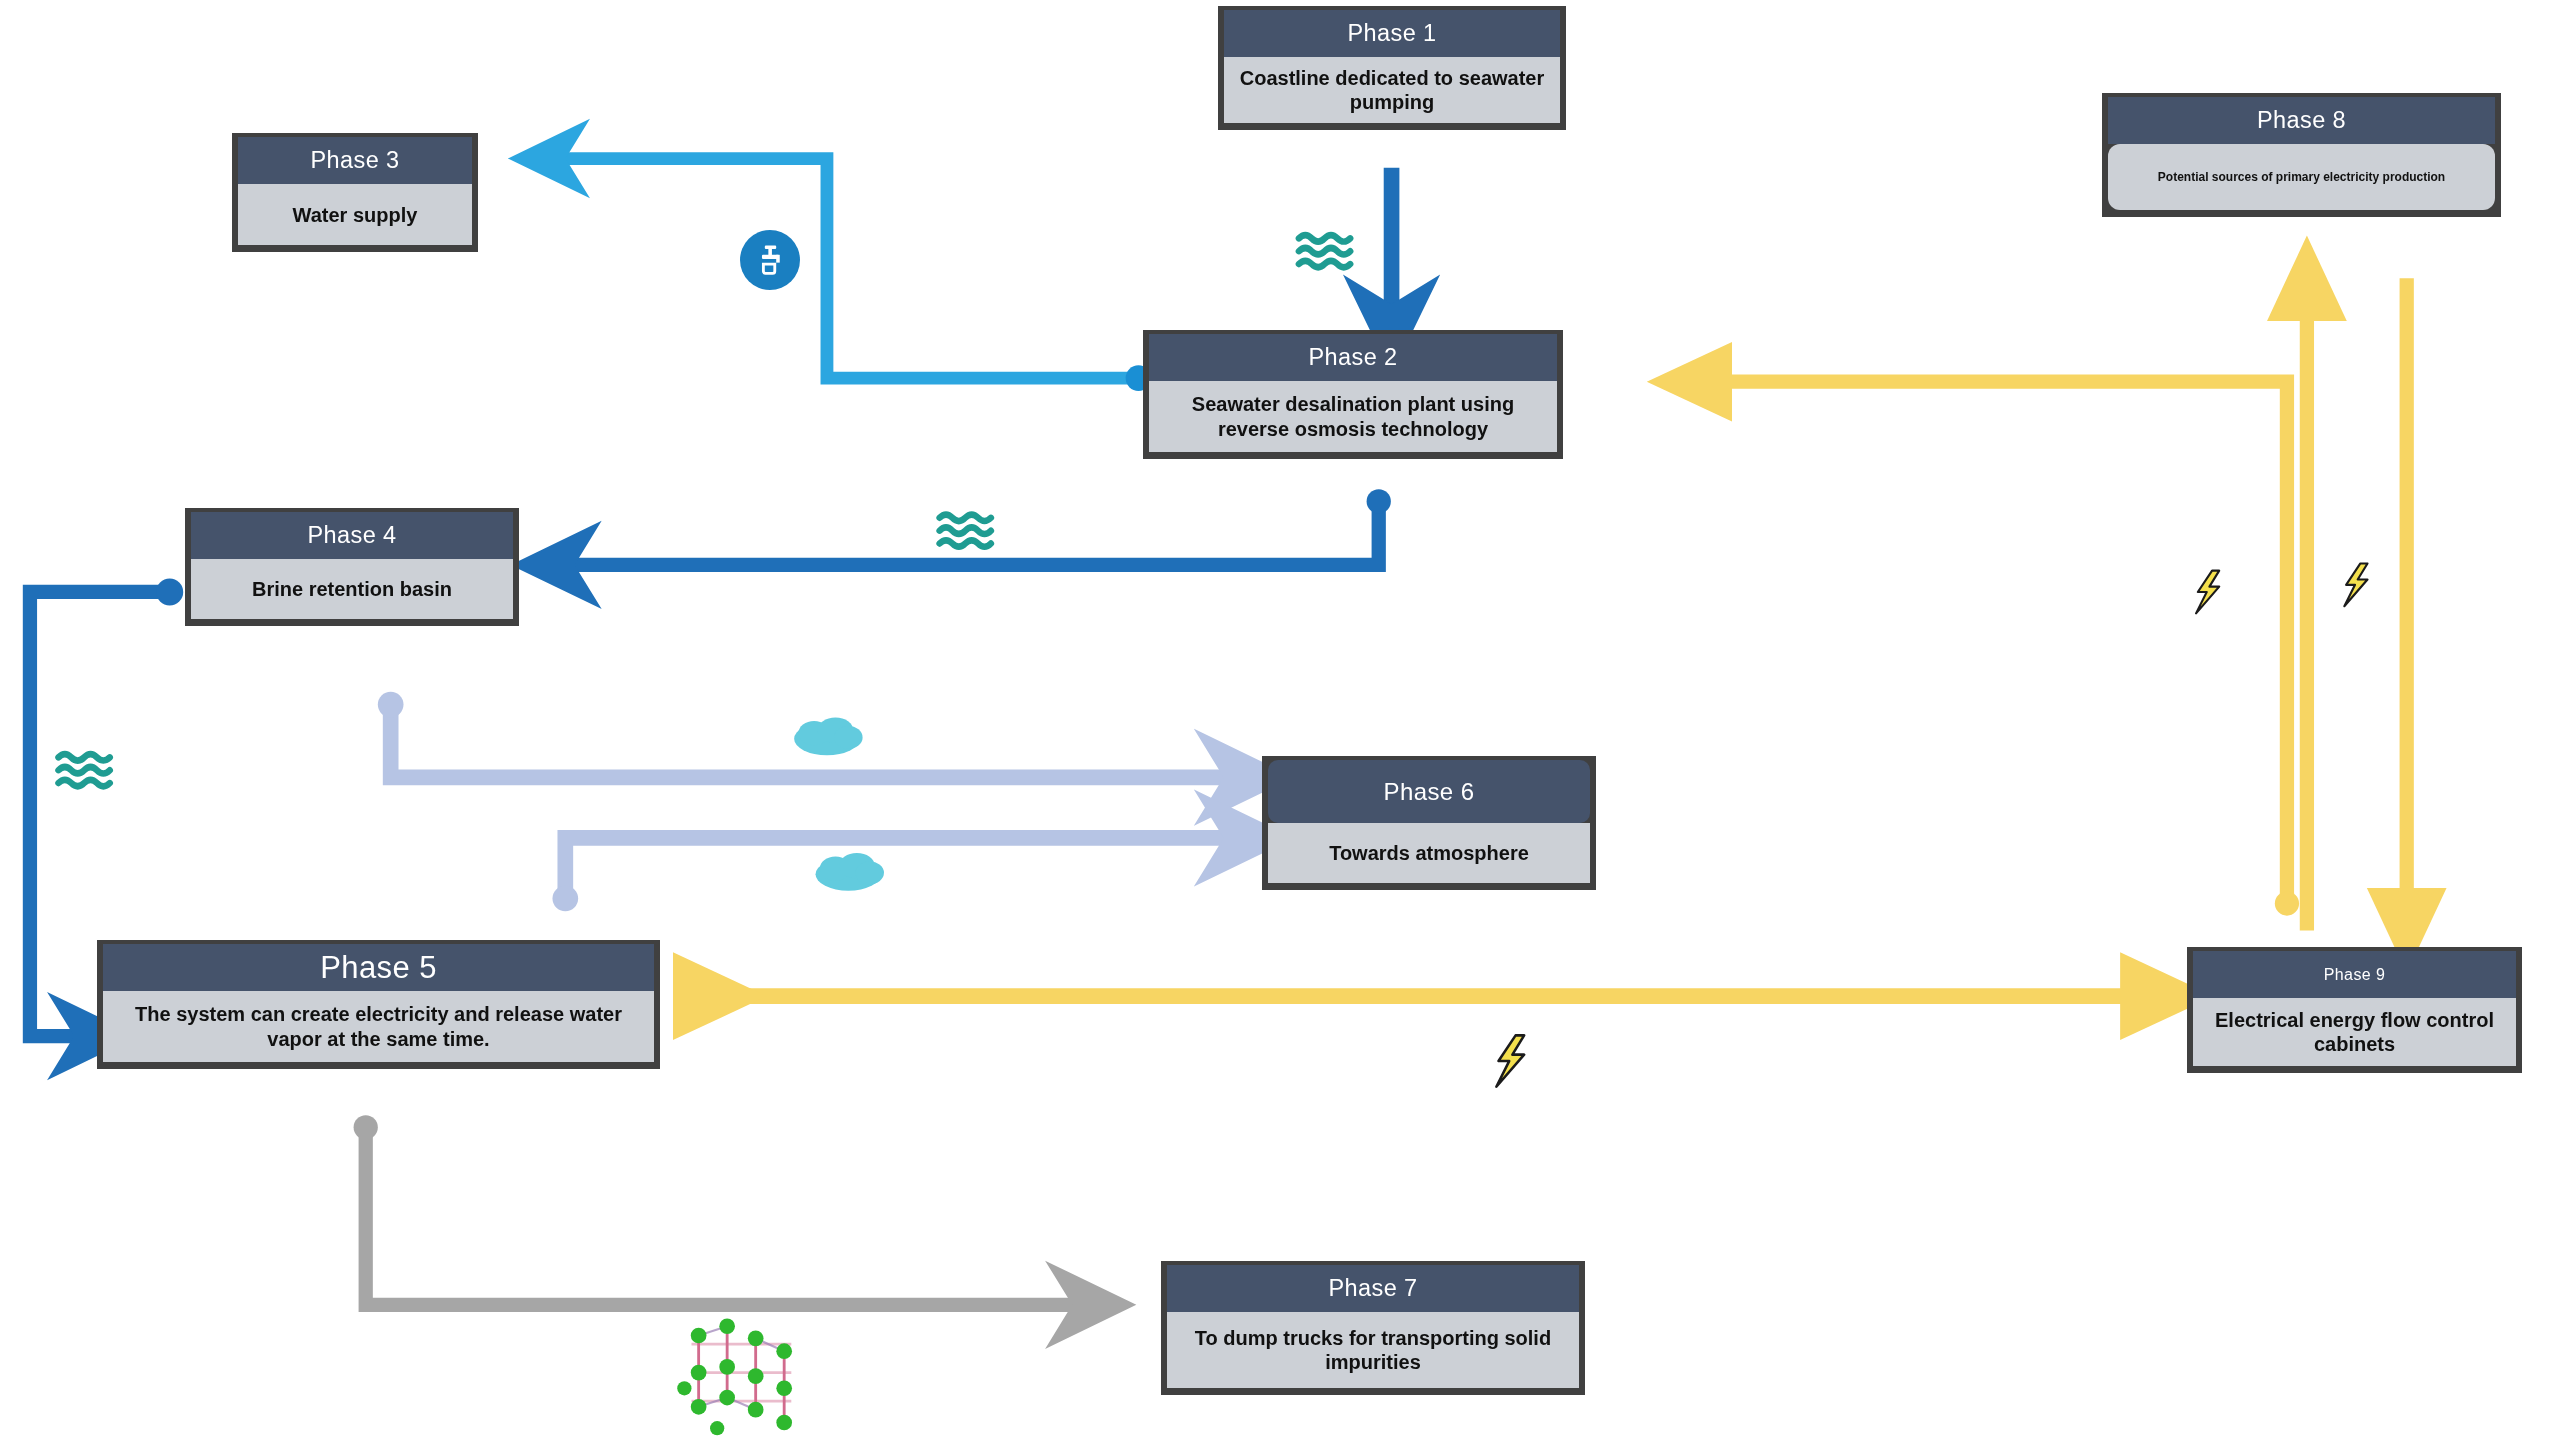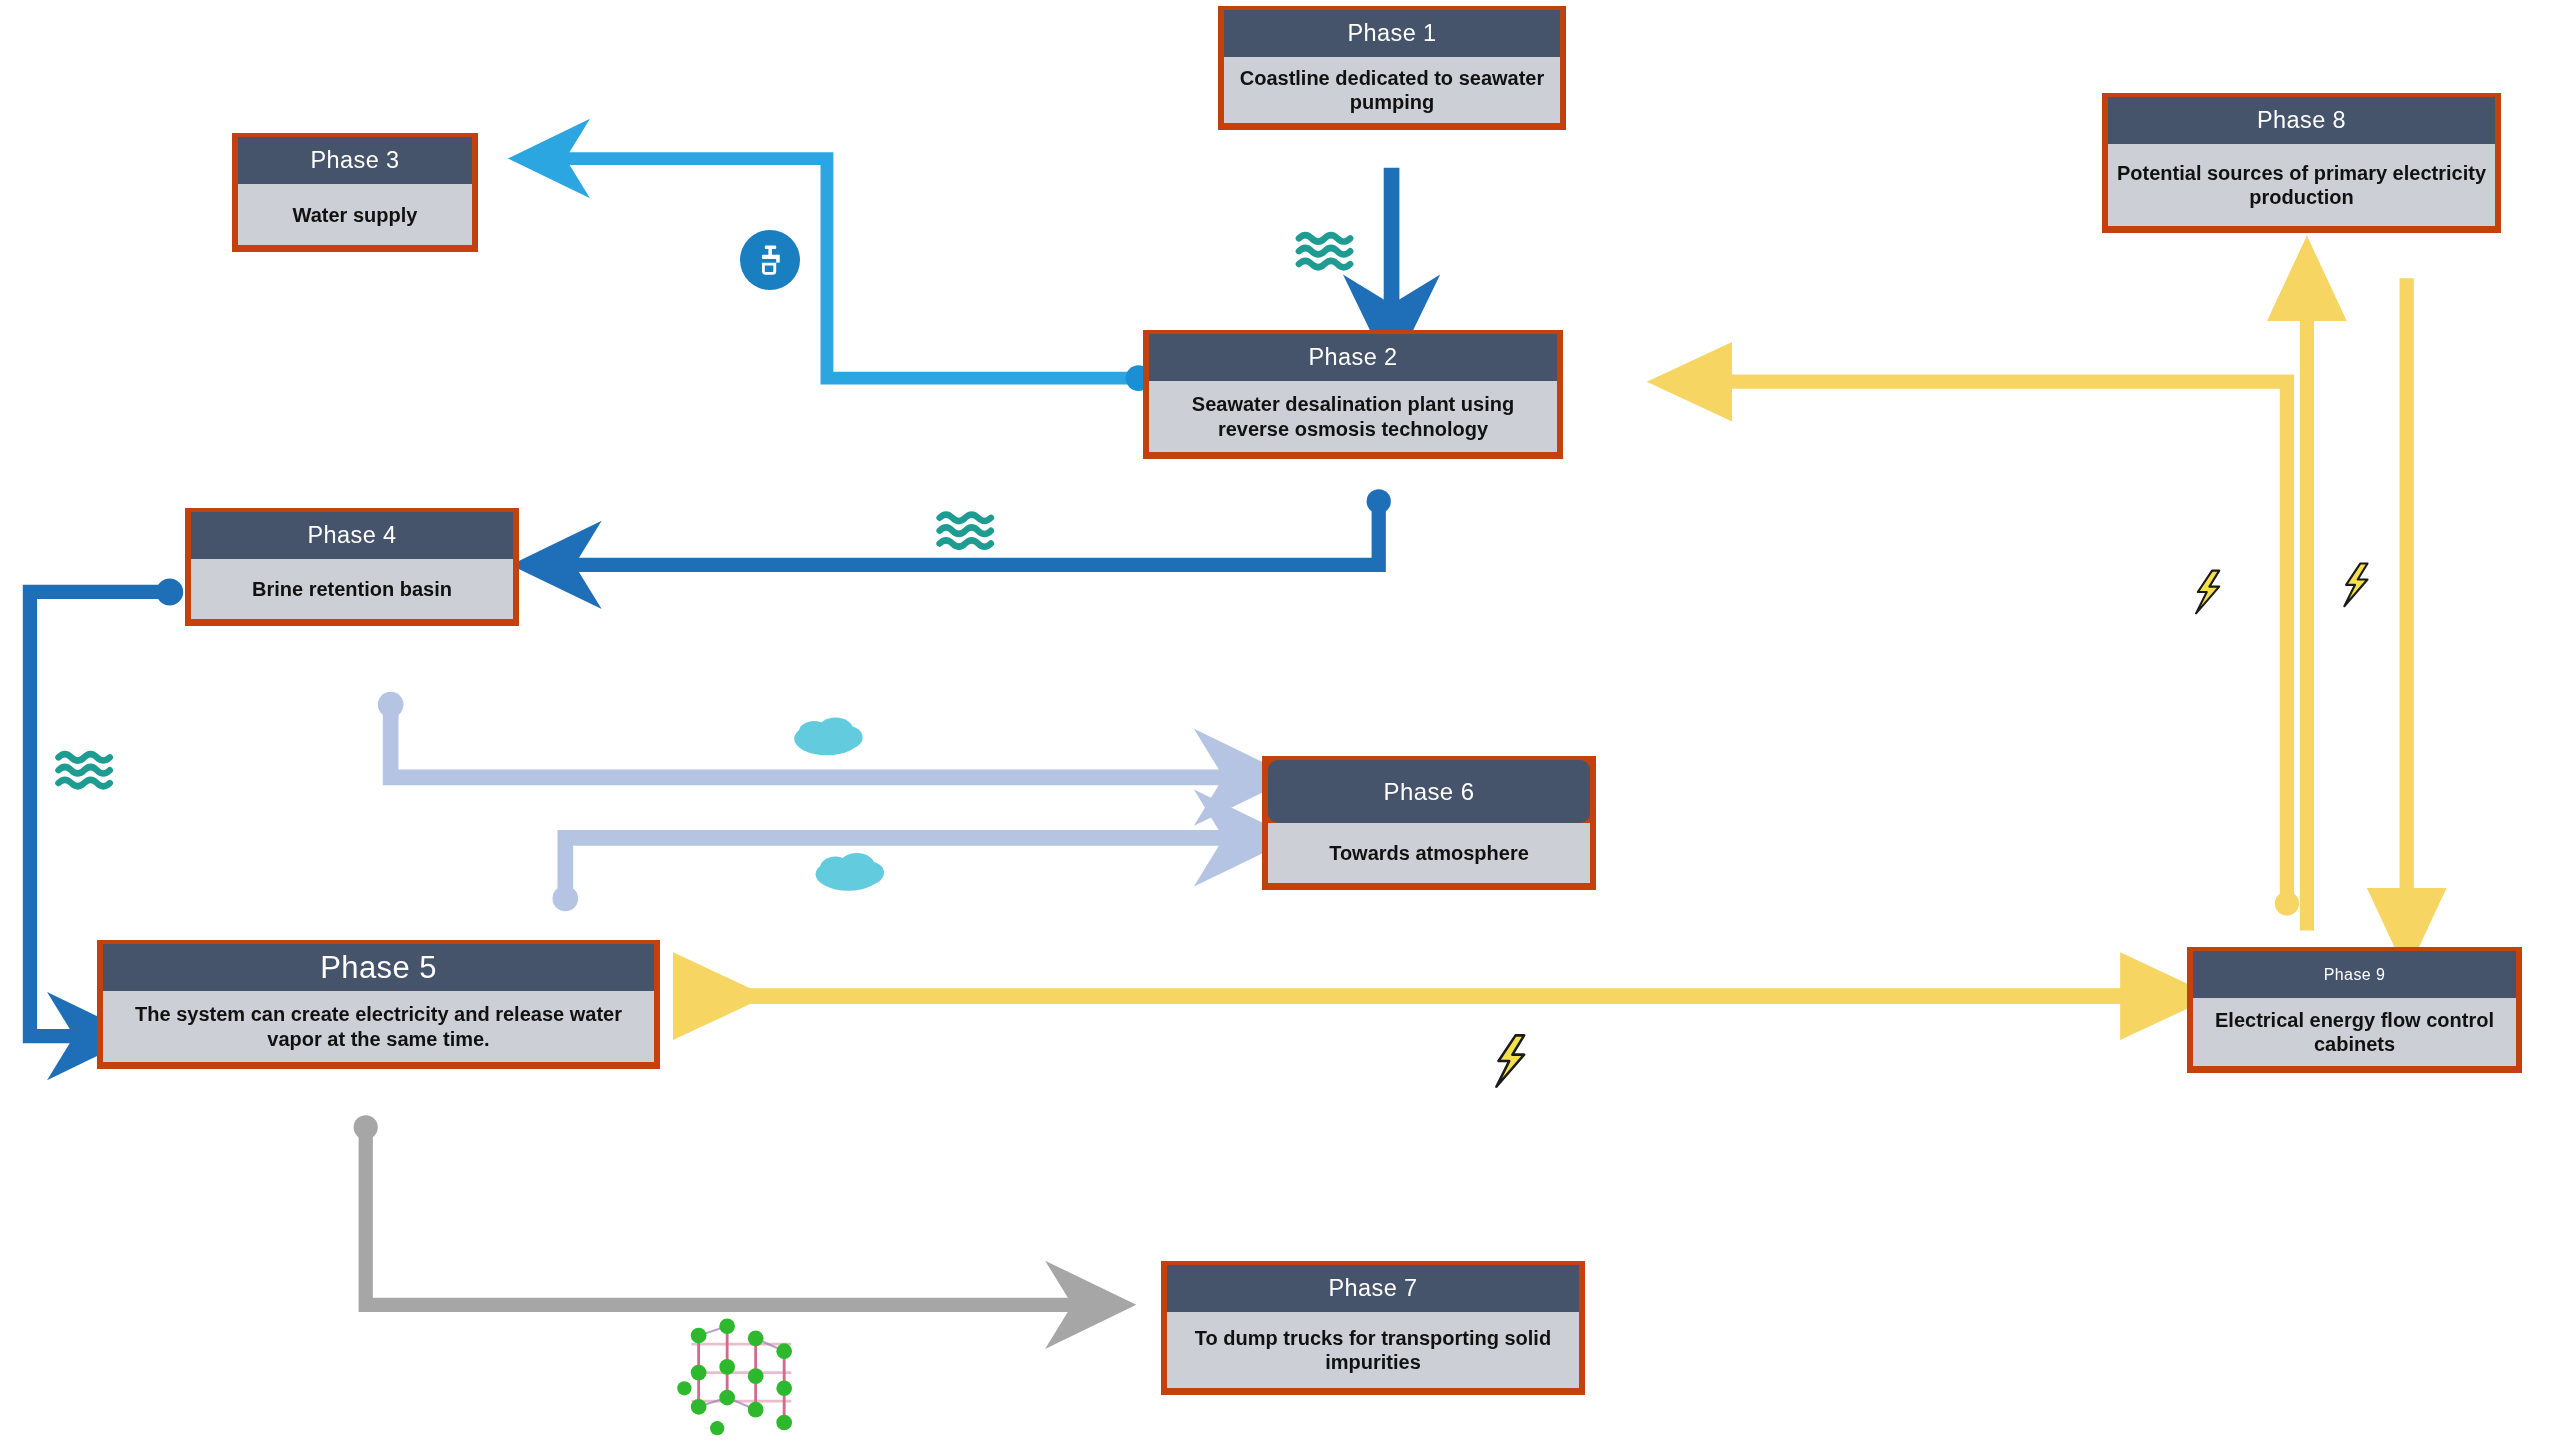--- a/index.html
+++ b/index.html
@@ -13,21 +13,21 @@
     font-weight:400;letter-spacing:0.4px;
     display:flex;align-items:center;justify-content:center;
     box-sizing:border-box;
   }
   .node .bdy{
     background:#ccd0d6;color:#111111;text-align:center;font-weight:bold;
     display:flex;align-items:center;justify-content:center;
     box-sizing:border-box;line-height:1.22;padding:2.9px 7.1px;
   }
   .node .wrap{
-    background:#c2410c;padding:4.3px 5.7px 7.1px 5.7px;box-sizing:border-box;
+    background:#404040;padding:4.3px 5.7px 7.1px 5.7px;box-sizing:border-box;
     box-shadow:0 0 0 0 rgba(0,0,0,0);
   }
 
   
   #wires{position:absolute;left:0;top:0;width:2550px;height:1452px;pointer-events:none;}
 
   
   .icon{position:absolute;}
   .tap{
     width:60px;height:60px;border-radius:50%;
@@ -210,21 +210,21 @@
   <div class="node" style="left:232px;top:133px;width:246px;">
     <div class="wrap">
       <div class="hdr" style="height:47px;font-size:23.5px;">Phase 3</div>
       <div class="bdy" style="height:61px;font-size:20px;">Water supply</div>
     </div>
   </div>
 
   <div class="node" style="left:2102px;top:93px;width:399px;">
     <div class="wrap">
       <div class="hdr" style="height:47px;font-size:23.5px;">Phase 8</div>
-      <div class="bdy" style="height:82px;font-size:20px;">Potential sources of primary electricity production</div>
+      <div class="bdy" style="height:66px;font-size:12px;border-radius:12px;">Potential sources of primary electricity production</div>
     </div>
   </div>
 
   <div class="node" style="left:1143px;top:330px;width:420px;">
     <div class="wrap">
       <div class="hdr" style="height:47px;font-size:23.5px;">Phase 2</div>
       <div class="bdy" style="height:71px;font-size:20px;">Seawater desalination plant using reverse osmosis technology</div>
     </div>
   </div>
 

